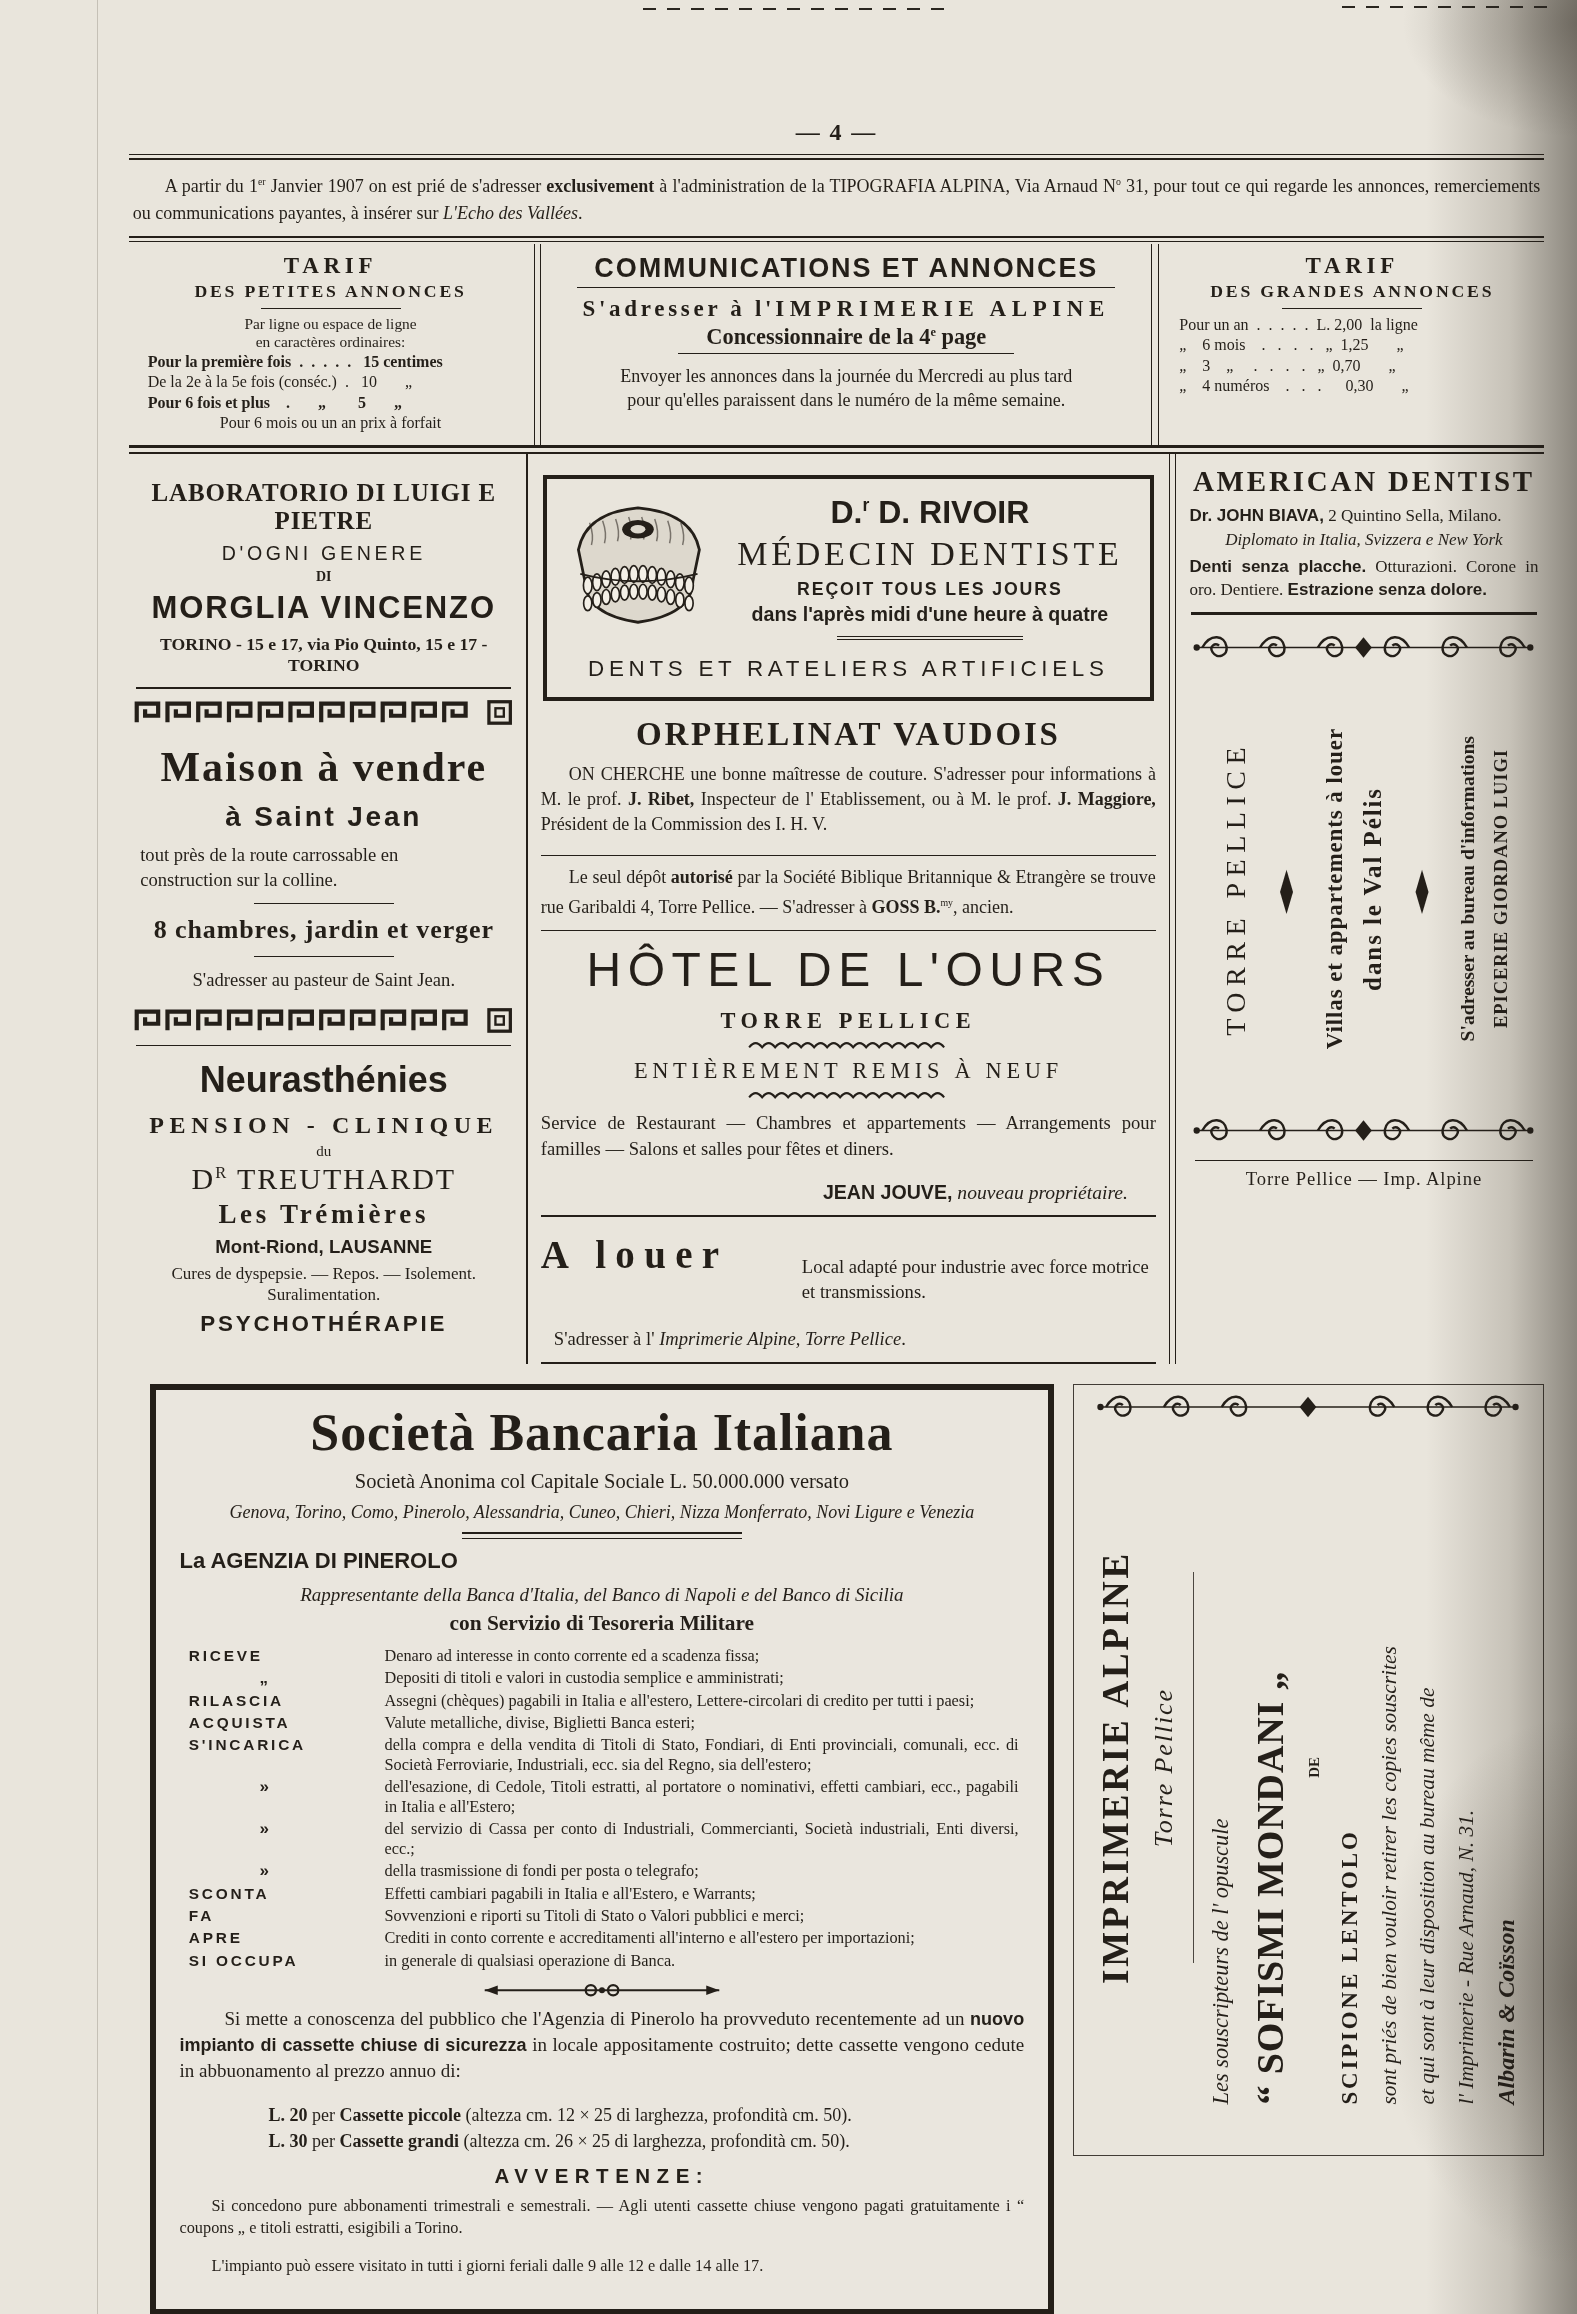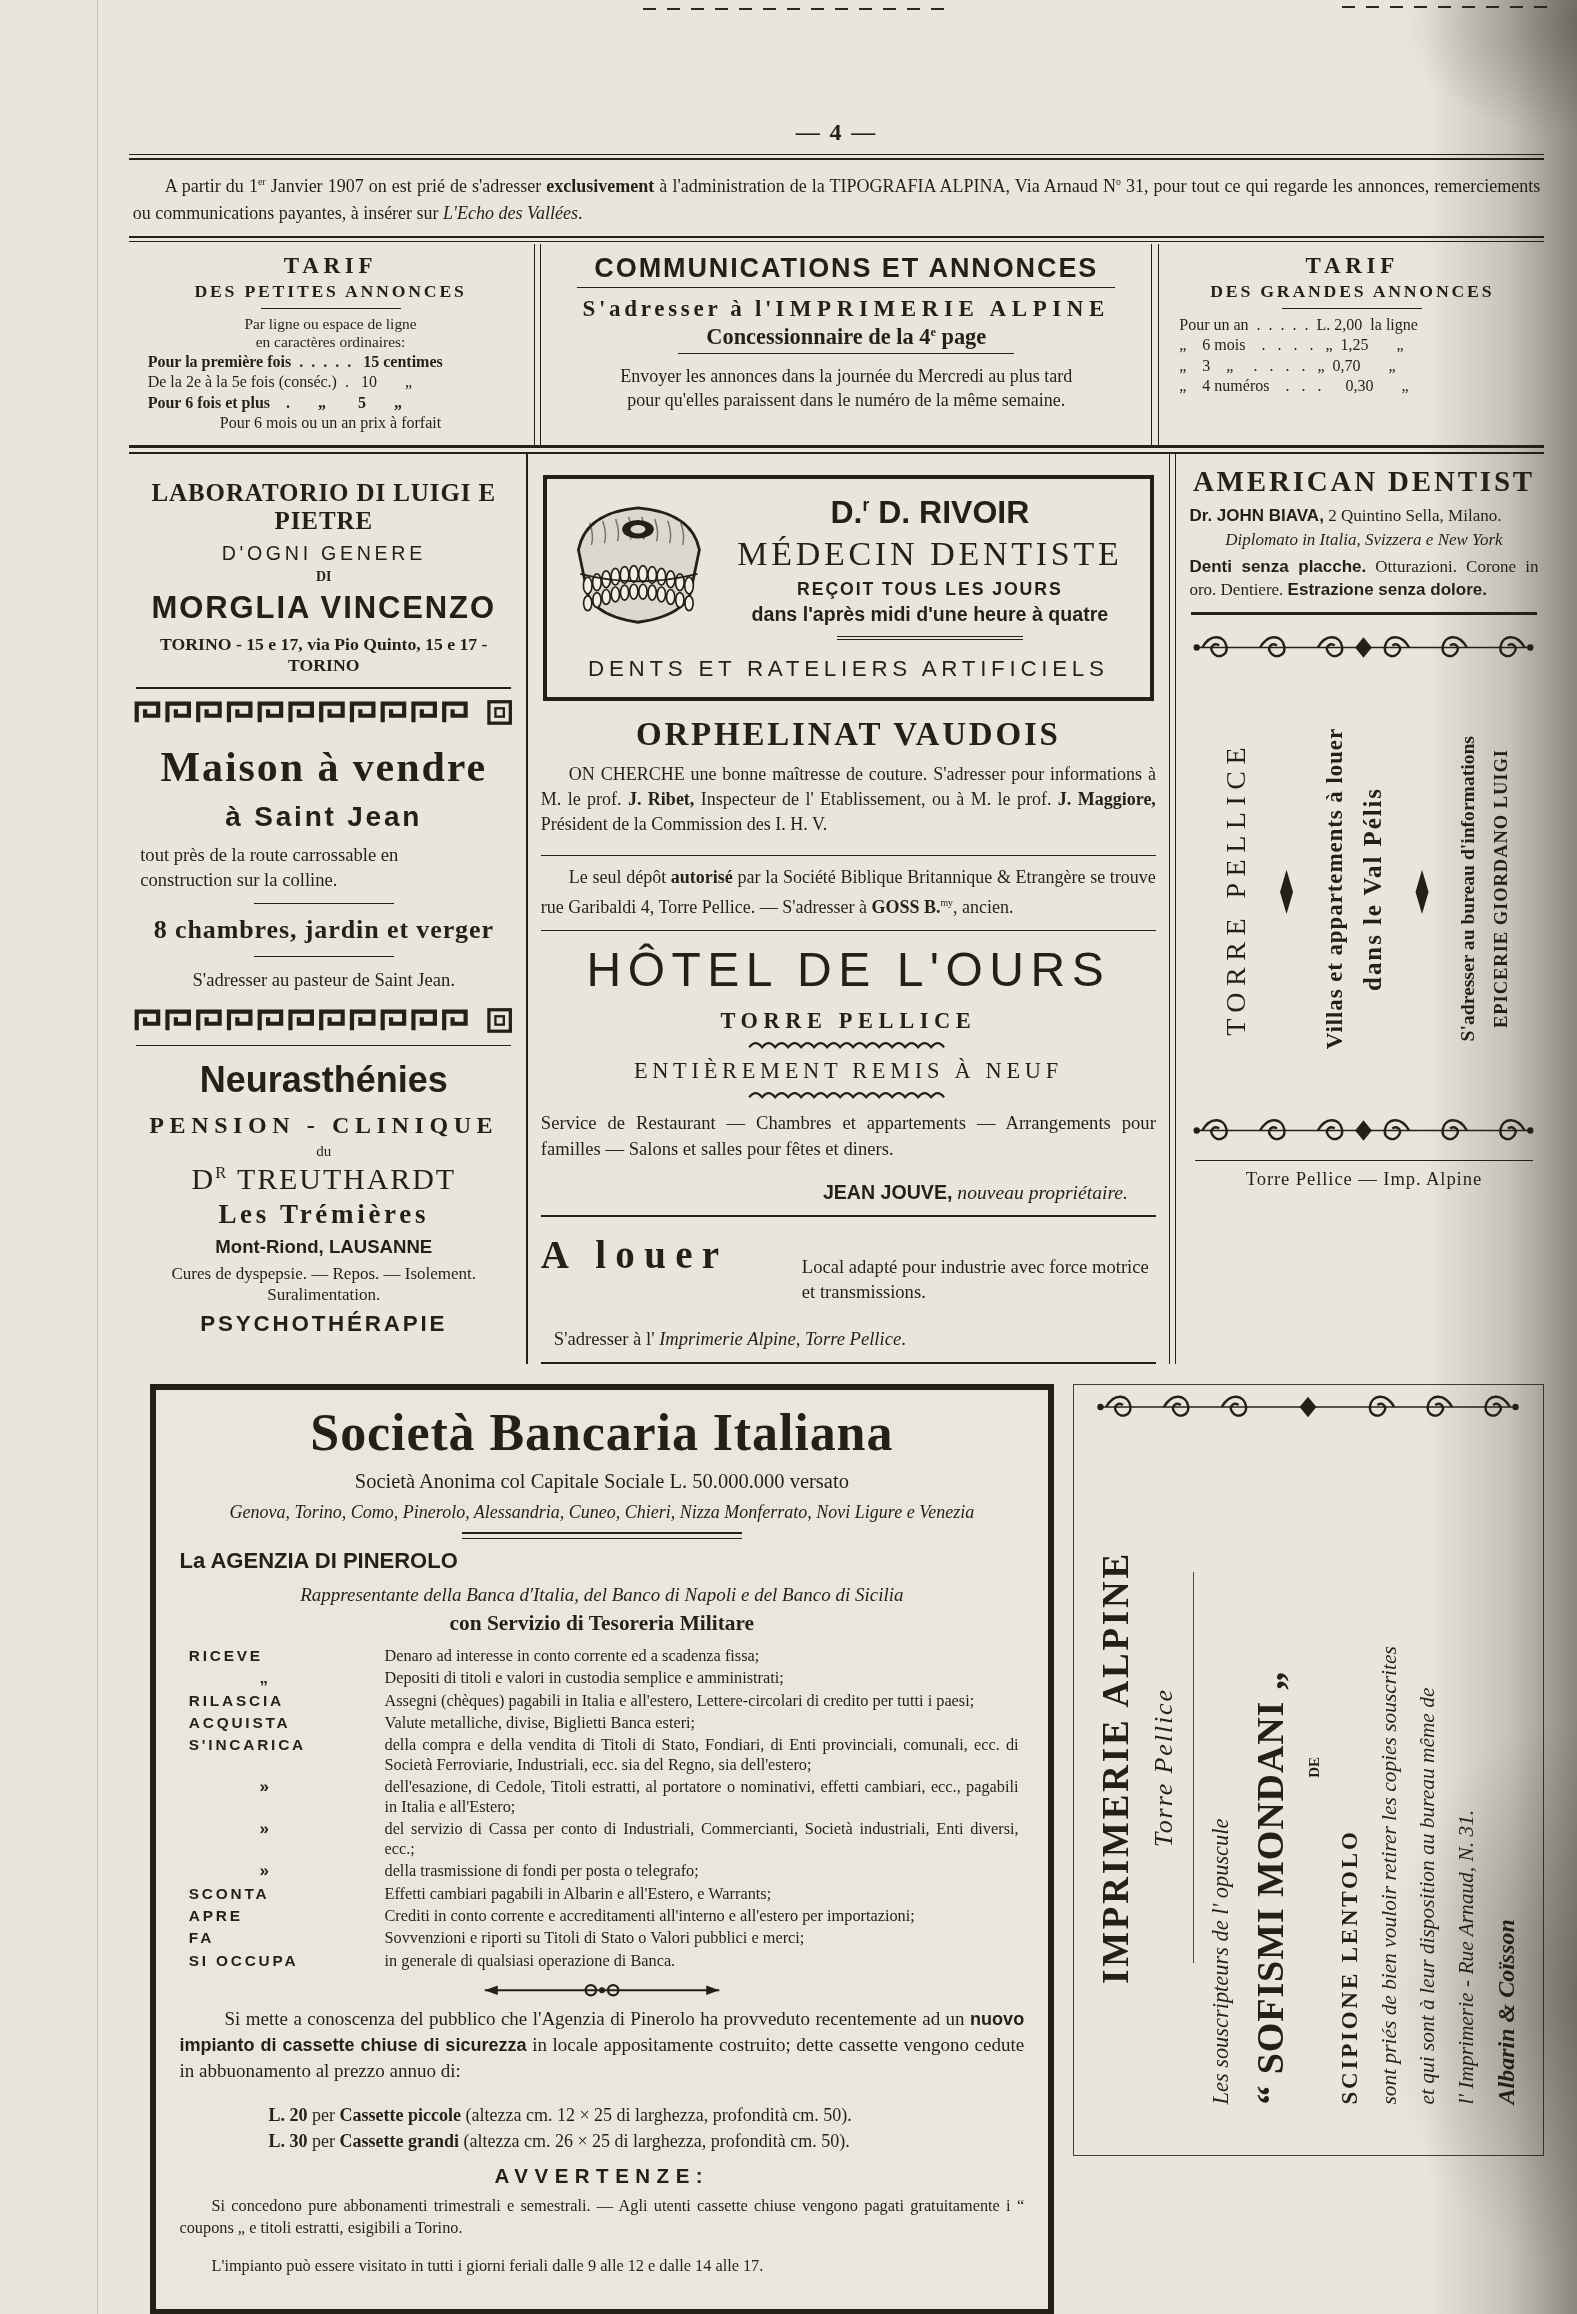--- a/index.html
+++ b/index.html
@@ -437,29 +437,29 @@
           <div class="bi cont">
               <span class="v">»</span>
               <span class="t">del servizio di Cassa per conto di Industriali, Commercianti, Società industriali, Enti diversi, ecc.;</span>
             </div>
           <div class="bi cont">
               <span class="v">»</span>
               <span class="t">della trasmissione di fondi per posta o telegrafo;</span>
             </div>
           <div class="bi">
               <span class="v">SCONTA</span>
-              <span class="t">Effetti cambiari pagabili in Albarin e all'Estero, e Warrants;</span>
+              <span class="t">Effetti cambiari pagabili in Italia e all'Estero, e Warrants;</span>
+            </div>
+          <div class="bi">
+              <span class="v">FA</span>
+              <span class="t">Sovvenzioni e riporti su Titoli di Stato o Valori pubblici e merci;</span>
             </div>
           <div class="bi">
               <span class="v">APRE</span>
               <span class="t">Crediti in conto corrente e accreditamenti all'interno e all'estero per importazioni;</span>
-            </div>
-          <div class="bi">
-              <span class="v">FA</span>
-              <span class="t">Sovvenzioni e riporti su Titoli di Stato o Valori pubblici e merci;</span>
             </div>
           <div class="bi">
               <span class="v">SI OCCUPA</span>
               <span class="t">in generale di qualsiasi operazione di Banca.</span>
             </div>
         </div>
 
         <div class="knotband js-knot"><svg xmlns="http://www.w3.org/2000/svg" width="242" height="20.5" viewBox="0 0 260 22">
               <line x1="4" y1="11" x2="256" y2="11" stroke="#241f19" stroke-width="2"></line>
               <path d="M4 11 l14 -5 l0 10 Z" fill="#241f19"></path>

